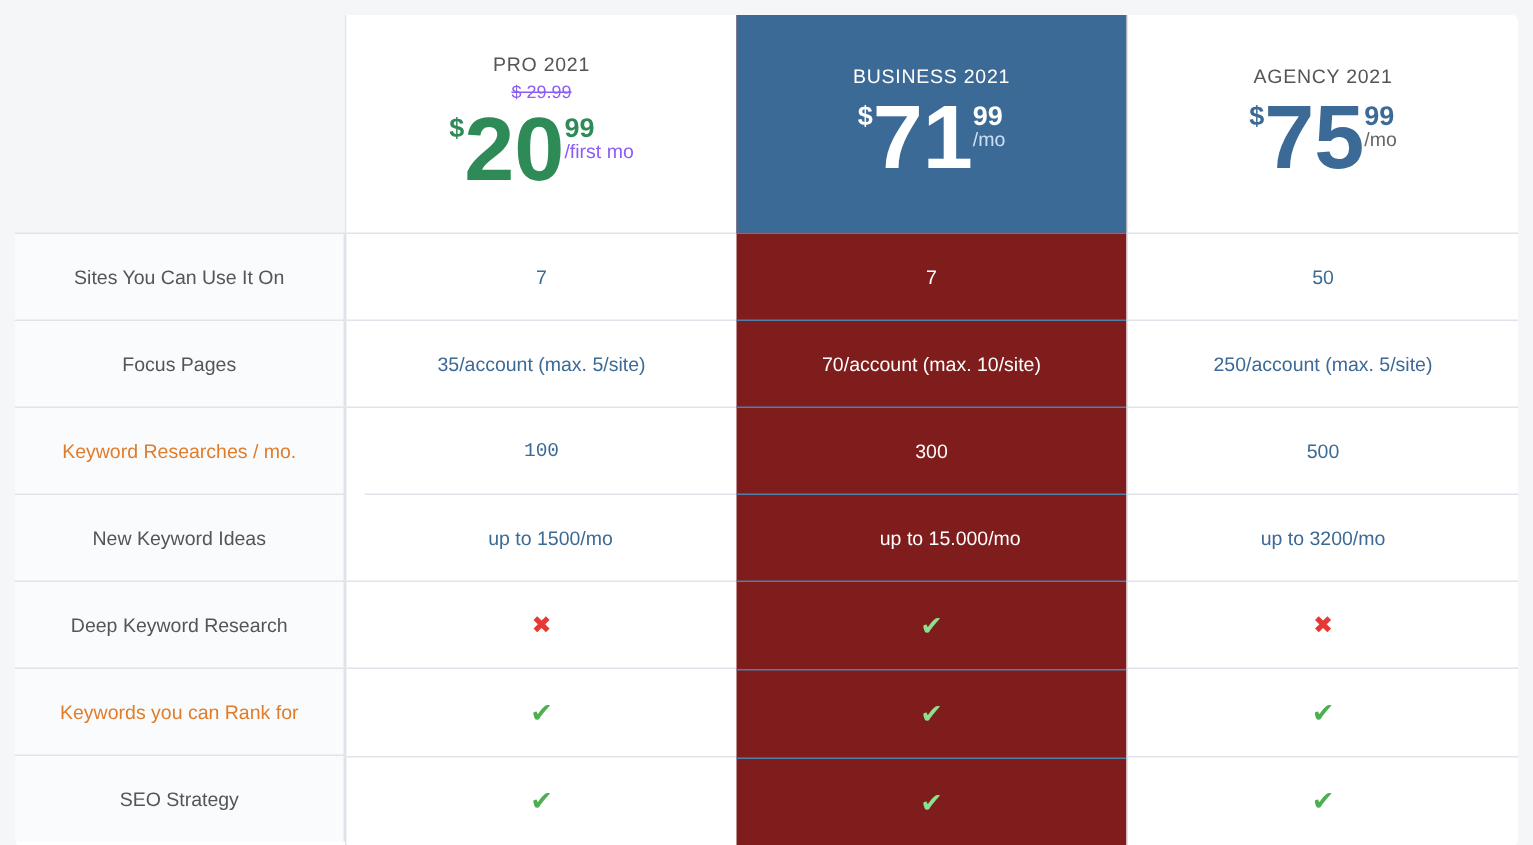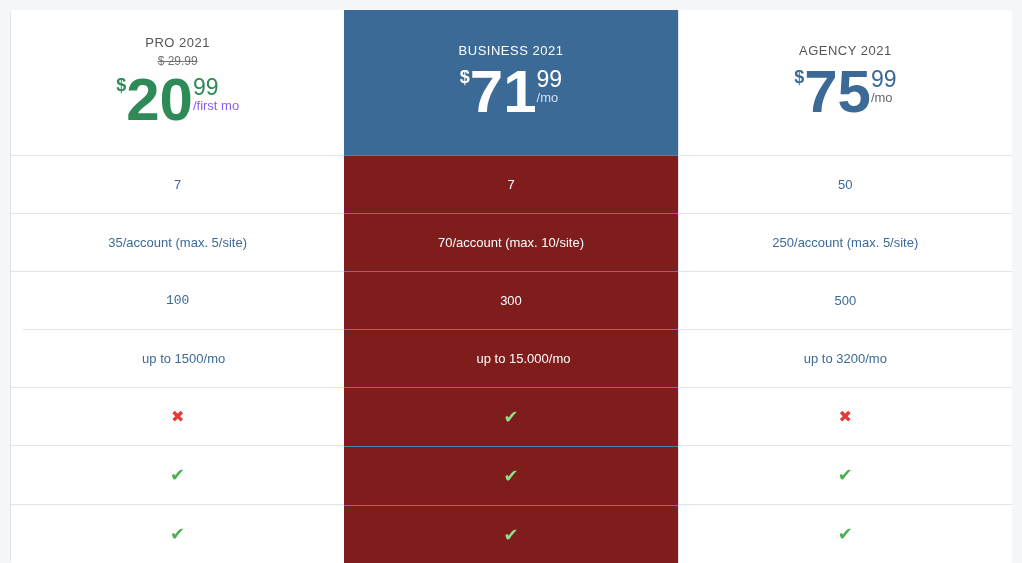--- a/index.html
+++ b/index.html
@@ -57,21 +57,21 @@
       color: #555;
       letter-spacing: 0.5px;
       text-transform: uppercase;
       margin-bottom: 4px;
     }
     .col-plan.highlighted .plan-name {
       color: #fff;
     }
     .original-price {
       font-size: 12px;
-      color: #737373;
+      color: #8b5cf6;
       text-decoration: line-through;
       margin-bottom: 2px;
     }
     .price-row {
       display: flex;
       align-items: flex-start;
       line-height: 1;
     }
     .price-dollar-sign {
       font-size: 18px;
@@ -83,22 +83,22 @@
       font-weight: bold;
       line-height: 1;
     }
     .price-cents-period {
       display: flex;
       flex-direction: column;
       justify-content: flex-start;
       margin-top: 6px;
     }
     .price-cents {
-      font-size: 23px;
-      font-weight: normal;
+      font-size: 18px;
+      font-weight: bold;
     }
     .price-period {
       font-size: 13px;
     }
     
     .col-pro .price-dollar-sign,
     .col-pro .price-main,
     .col-pro .price-cents {
       color: #2e8b57;
     }
@@ -166,20 +166,30 @@
     .value-blue {
       color: #3c6a96;
       font-weight: 500;
     }
   </style>
 </head>
 <body>
 
 <div class="pricing-table">
 
+<div class="col-features">
+      <div class="plan-header" style="background: rgb(244, 246, 248);"></div>
+      <div class="feature-label" style="border-top: 1px solid rgb(224, 228, 234); min-height: 58px;">Sites You Can Use It On</div>
+      <div class="feature-label" style="border-top: 1px solid rgb(224, 228, 234); min-height: 58px;">Focus Pages</div>
+      <div class="feature-label orange" style="border-top: 1px solid rgb(224, 228, 234); min-height: 58px;">Keyword Researches / mo.</div>
+      <div class="feature-label" style="border-top: 1px solid rgb(224, 228, 234); min-height: 58px;">New Keyword Ideas</div>
+      <div class="feature-label" style="border-top: 1px solid rgb(224, 228, 234); min-height: 58px;">Deep Keyword Research</div>
+      <div class="feature-label orange" style="border-top: 1px solid rgb(224, 228, 234); min-height: 58px;">Keywords you can Rank for</div>
+      <div class="feature-label" style="border-top: 1px solid rgb(224, 228, 234); min-height: 58px;">SEO Strategy</div>
+    </div>
     <div class="col-plan col-pro">
       <div class="plan-header">
         <div class="plan-name">PRO 2021</div>
         <div class="original-price">$ 29.99</div>
         <div class="price-row">
           <span class="price-dollar-sign">$</span>
           <span class="price-main">20</span>
           <div class="price-cents-period">
             <span class="price-cents">99</span>
             <span class="price-period">/first mo</span>

